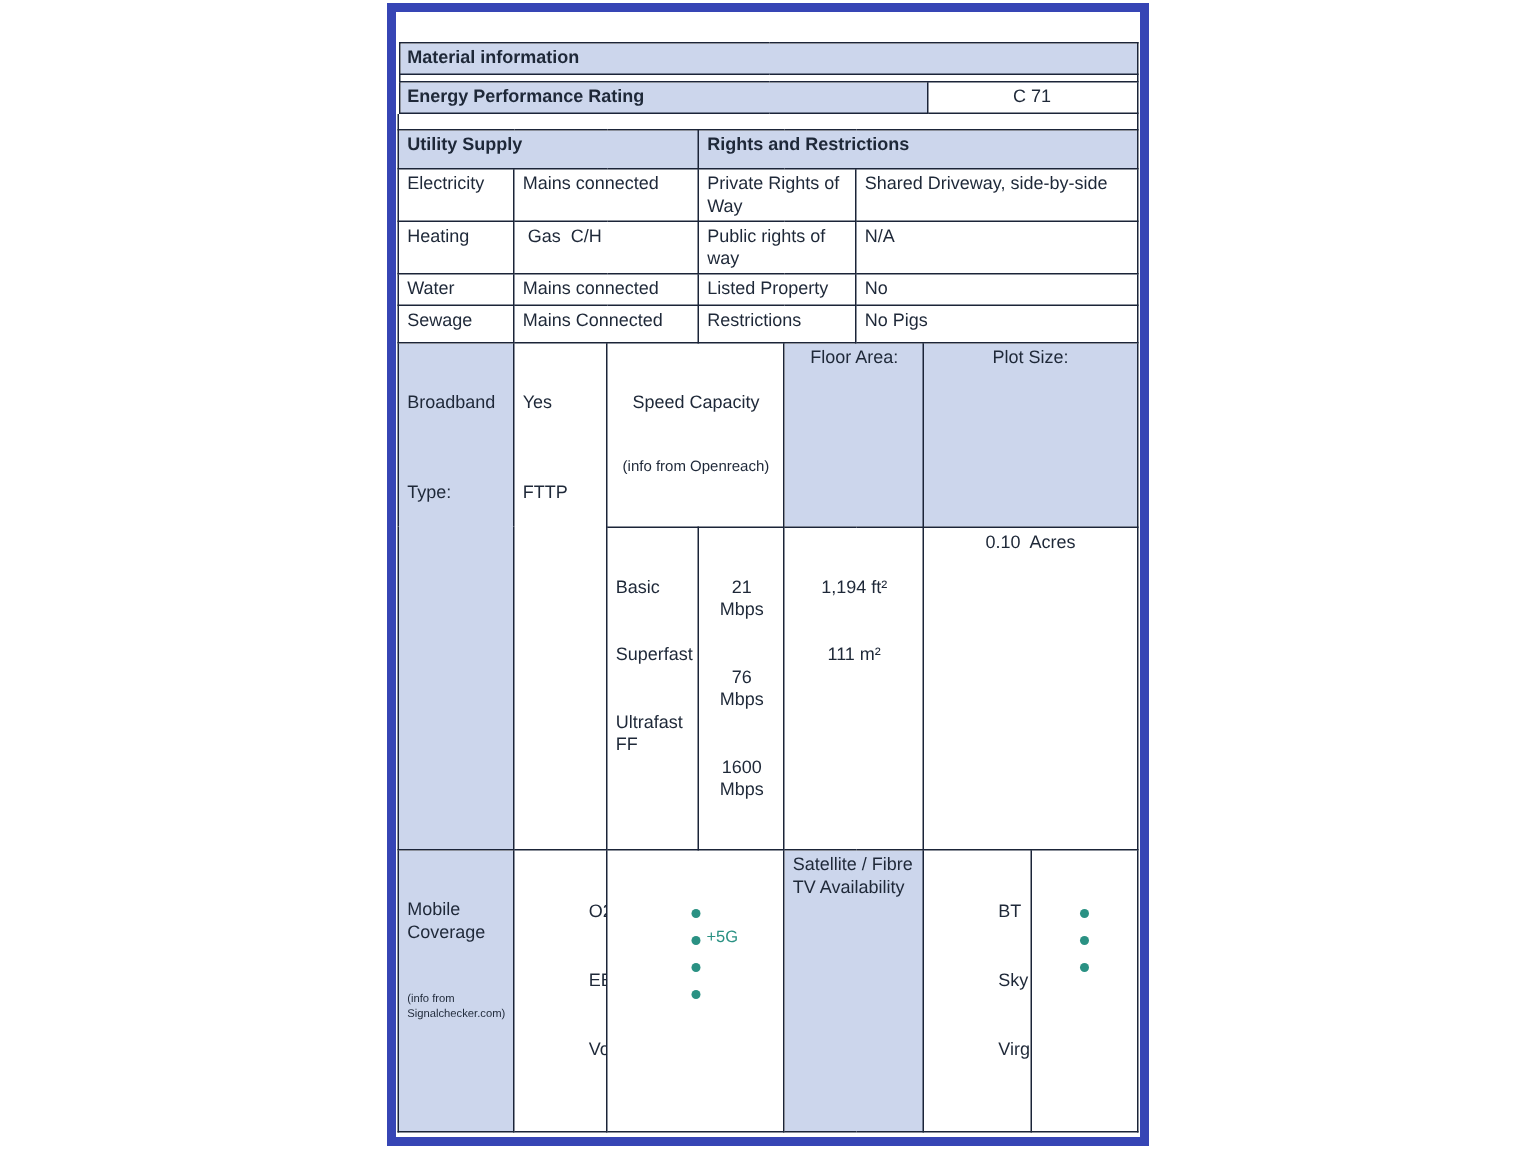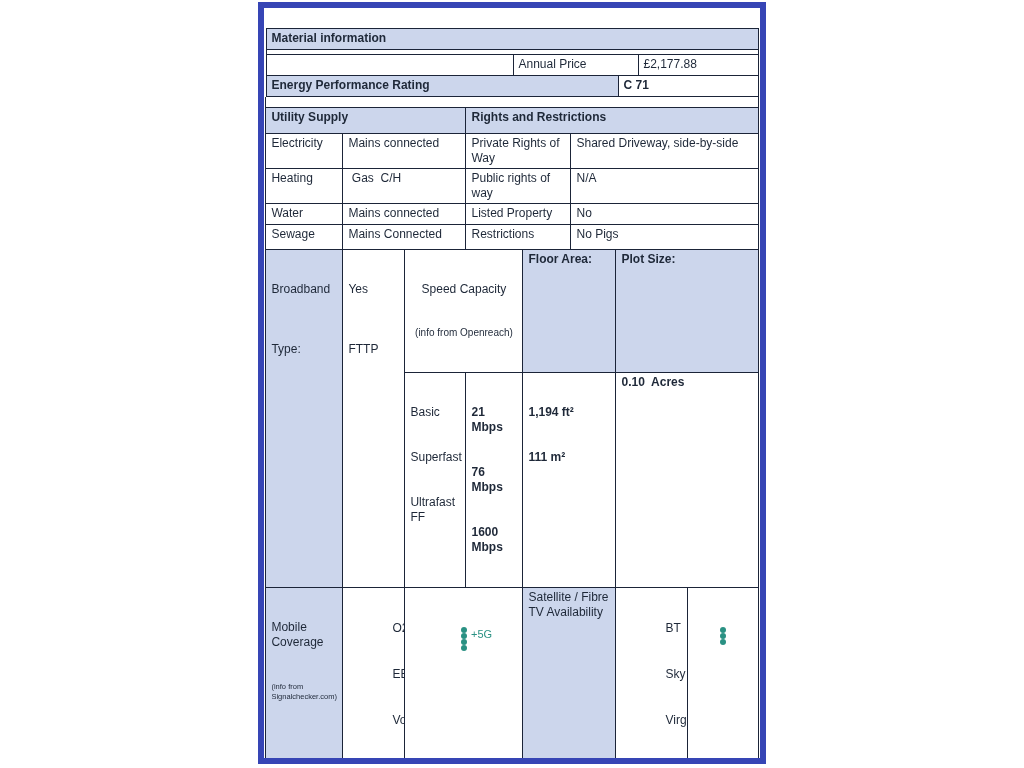--- a/index.html
+++ b/index.html
@@ -15,36 +15,36 @@
   table.t { border-collapse:collapse; table-layout:fixed; width:492px; margin:0 auto; }
   .t td {
     border:1.6px solid var(--line,#1b2438); padding:2px 5px;
     vertical-align:top; font-size:12px; line-height:1.25;
     color:var(--text,#1e2838); overflow:hidden; white-space:pre-wrap;
   }
   .hdr { background:var(--header_bg,#ccd6ec); font-weight:bold; vertical-align:middle; font-size:12px; }
   .title-hdr { font-size:12.5px; }
   .hbg { background:var(--header_bg,#ccd6ec);margin-left:43px; }
   .mid { vertical-align:middle; }
-  .ctr { text-align:left;font-weight:bold; }
+  .ctr { text-align:center; }
   .sm { font-size:10.5px; }
   .v11 { font-size:11px; }
   .xs { font-size:9px; }
   .empty { padding:0; }
   .sep {
     width:492px; margin:0 auto; background:#ffffff;
     border-left:1.6px solid var(--line,#1b2438);
     border-right:1.6px solid var(--line,#1b2438);
   }
   .stack2 > div:first-child { margin-bottom:15px; }
   .lines > div { line-height:16px;margin-left:44px; }
   .speedhead { text-align:center; font-size:11px; line-height:1.25; padding-top:1px; }
   .speedhead .sub { font-size:10px; }
   .floorval { line-height:1.35; padding-top:2px; }
-  .dotcol { display:flex; flex-direction:column; align-items:center; padding-top:7px;text-decoration:underline; }
+  .dotcol { display:flex; flex-direction:column; align-items:center; gap:12px; padding-top:7px;text-decoration:underline; }
   .dot { width:6px; height:6px; border-radius:50%; background:var(--teal,#2a9183); display:block; }
   .dotwrap { position:relative; height:6px; }
   .plus5g { position:absolute; left:10px; top:-5px; color:var(--teal,#2a9183); font-size:11px; white-space:nowrap; }
   .mobnote { font-size:7.5px; line-height:1.35; margin-top:2px; }
 </style>
 </head>
 <body>
 
 <div class="page">
   <div class="doc">
@@ -56,25 +56,20 @@
           <col style="width:20px">
           <col style="width:120px">
         </colgroup>
       <tbody>
           <tr style="height:21px">
         <td colspan="4" class="hdr title-hdr">Material information</td>
       </tr>
       <tr style="height:5px">
             <td colspan="4" class="empty"></td>
           </tr>
-      <tr style="height:21px">
-        <td class="mid"></td>
-        <td colspan="2" class="mid">Annual Price</td>
-        <td class="mid">£2,177.88</td>
-      </tr>
       <tr style="height:21px">
         <td colspan="2" class="hdr">Energy Performance Rating</td>
         <td colspan="2" class="ctr mid">C 71</td>
       </tr>
     </tbody>
       </table>
 
     <div class="sep" style="height:10px"></div>
 
     <table class="t">

